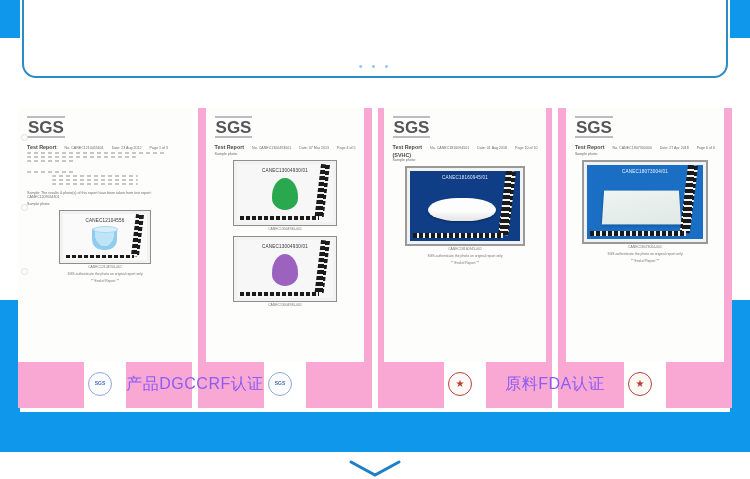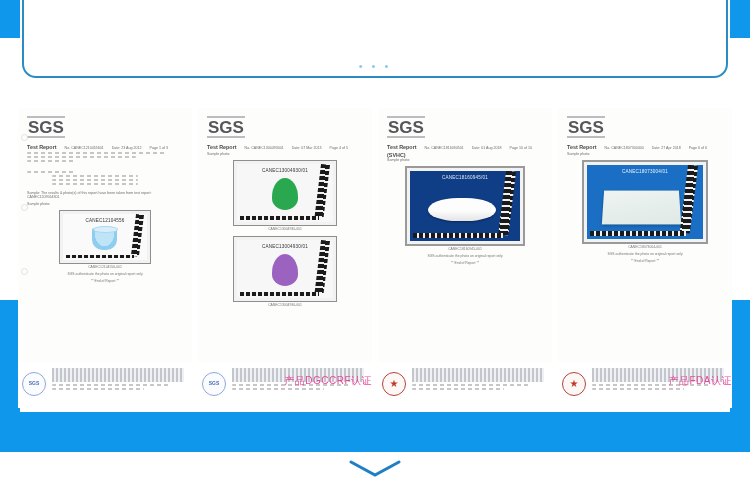--- a/index.html
+++ b/index.html
@@ -52,23 +52,24 @@
   .cert-grid {
     position: absolute;
     left: 18px; top: 108px;
     width: 714px; height: 300px;
     display: flex;
     gap: 6px;
   }
   .cert-card {
     position: relative;
     flex: 1 1 0;
-    background: #0c4a6e;
+    background: #f9a8d4;
     display: flex;
     flex-direction: column;
+    align-items: center;
   }
   .cert-paper {
     position: relative;
     flex: 1 1 auto;
     background: #fdfdfc;
     overflow: hidden;
     padding: 8px 9px 0 9px;
   }
   
   .punch {
@@ -259,23 +260,23 @@
   
   .caption-row {
     position: absolute;
     left: 18px; top: 374px;
     width: 714px;
     display: flex;
     gap: 6px;
   }
   .caption {
     flex: 1 1 0;
-    text-align: right;
-    font-size: 10px;
-    color: #ec4899;
+    text-align: center;
+    font-size: 16px;
+    color: #8b5cf6;
     letter-spacing: .5px;
     white-space: nowrap;
   }
 
   
   .bottom-band {
     position: absolute;
     left: 0; right: 0; top: 412px;
     height: 40px;
     background: #0f97ec;
@@ -464,21 +465,21 @@
           <div class="tline w70"></div>
         </div>
         <div class="footer-end">&nbsp;</div>
       </div>
     </div>
 
   </div>
 
   <div class="caption-row">
     <div class="caption">产品DGCCRF认证</div>
-    <div class="caption">产品FDA认证</div>
+    <div class="caption">原料FDA认证</div>
   </div>
 
   <div class="bottom-band"></div>
 
   <svg class="chevron" viewBox="0 0 56 20">
     <path d="M4 4 L28 17 L52 4" fill="none" stroke="#1f7fc4" stroke-width="3" stroke-linecap="round"></path>
   </svg>
 
 </div>
 

